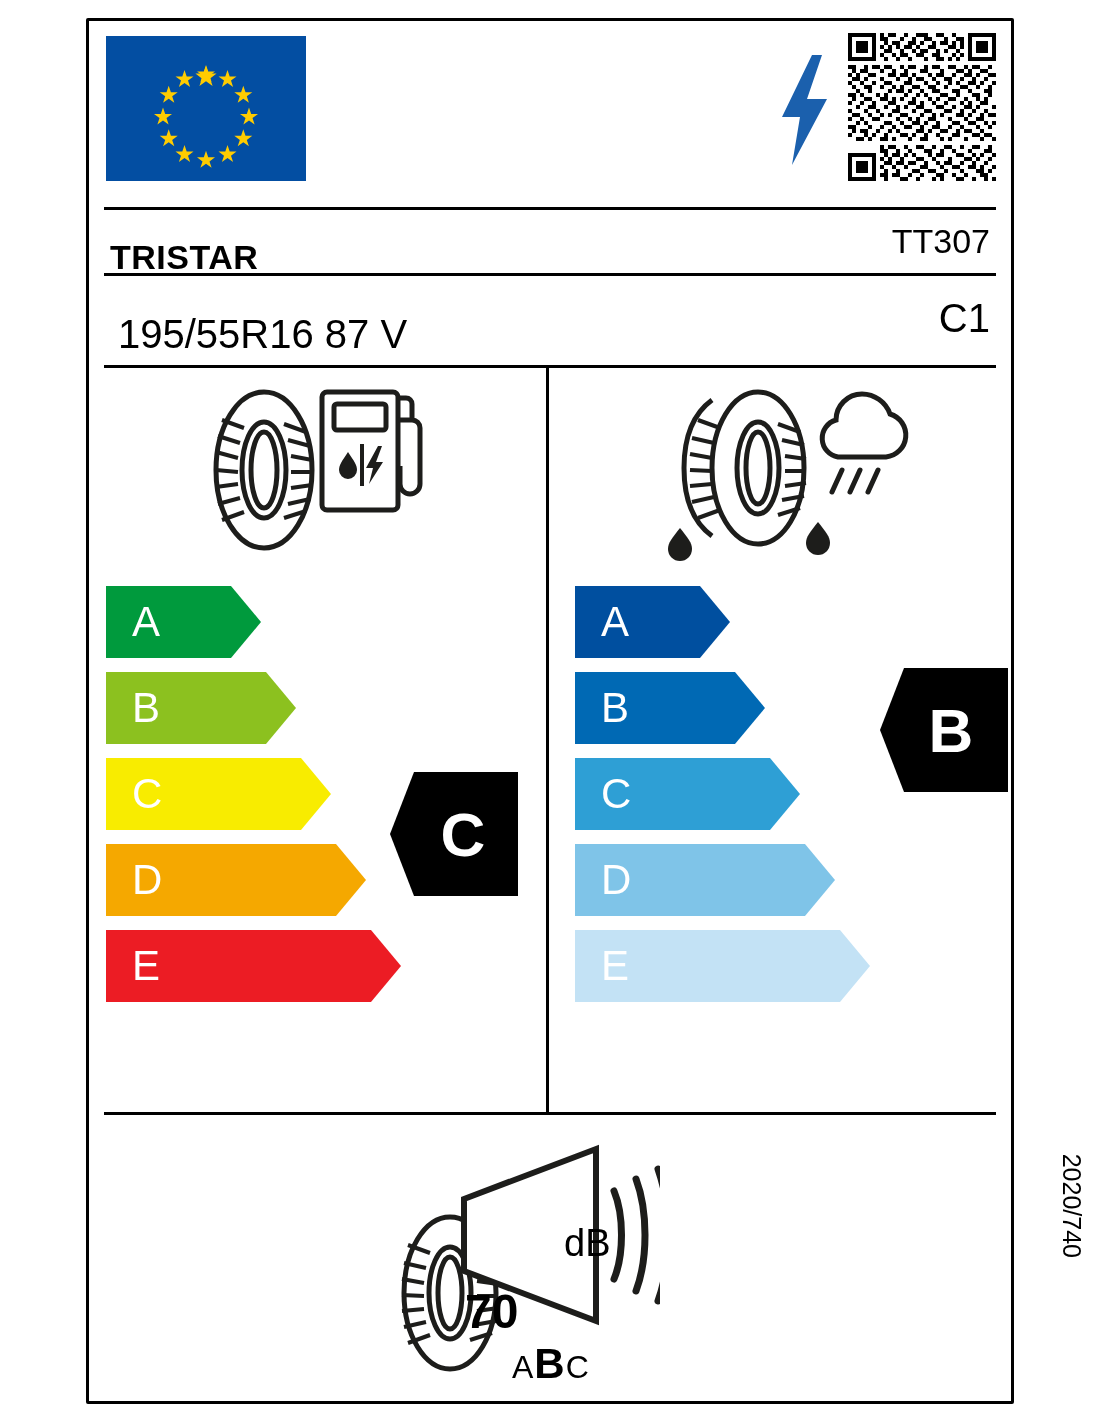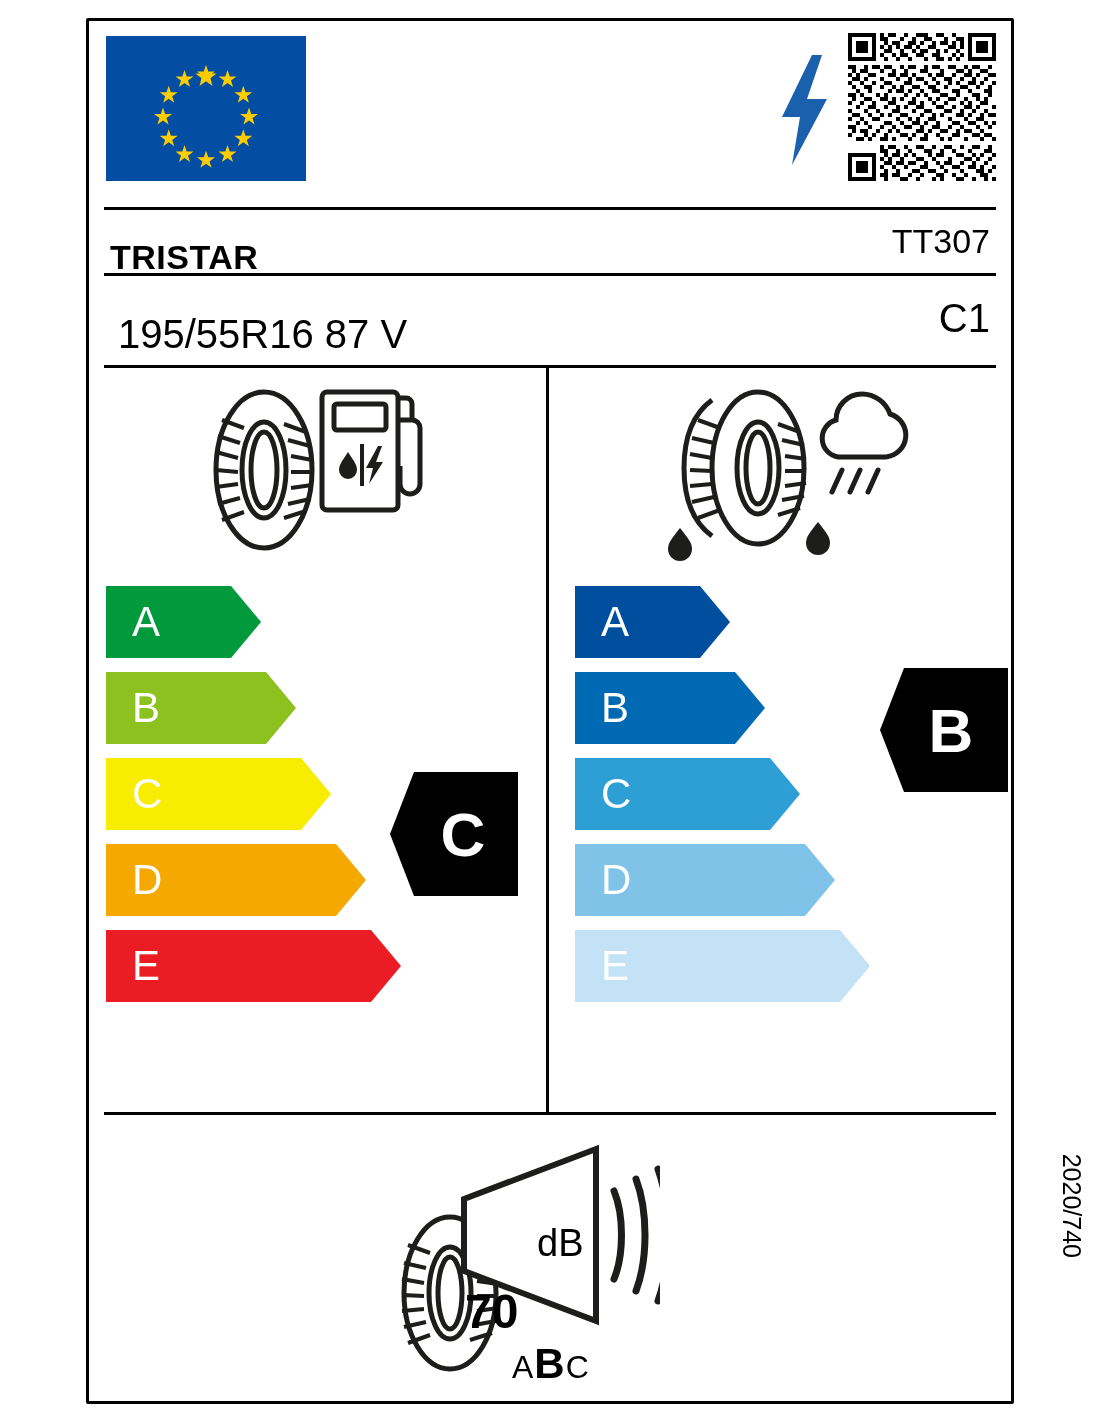--- a/index.html
+++ b/index.html
@@ -196,21 +196,21 @@
   .noise-db {
     position: absolute;
     left: 465px;
     top: 1284px;
     font-size: 48px;
     font-weight: bold;
     color: #000;
   }
   .noise-unit {
     position: absolute;
-    left: 537px;
+    left: 564px;
     top: 1222px;
     font-size: 38px;
     color: #000;
   }
   .noise-classes {
     position: absolute;
     left: 512px;
     top: 1340px;
     font-size: 32px;
     color: #000;

